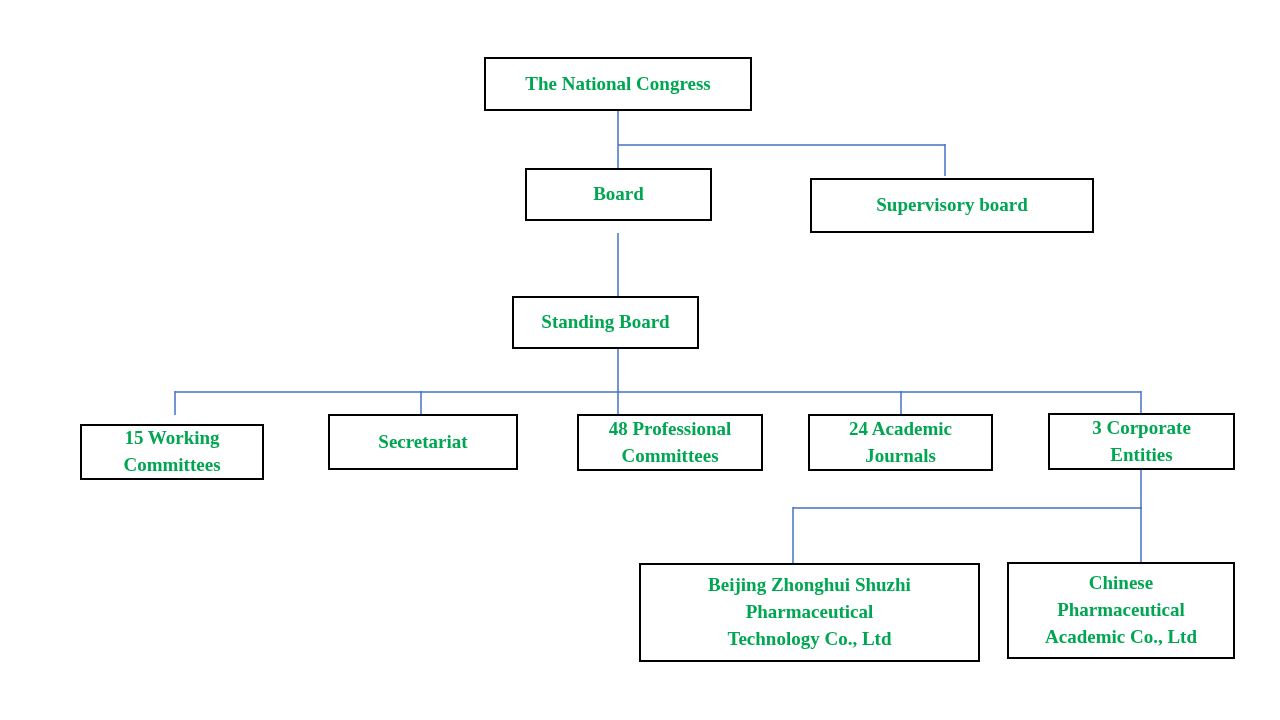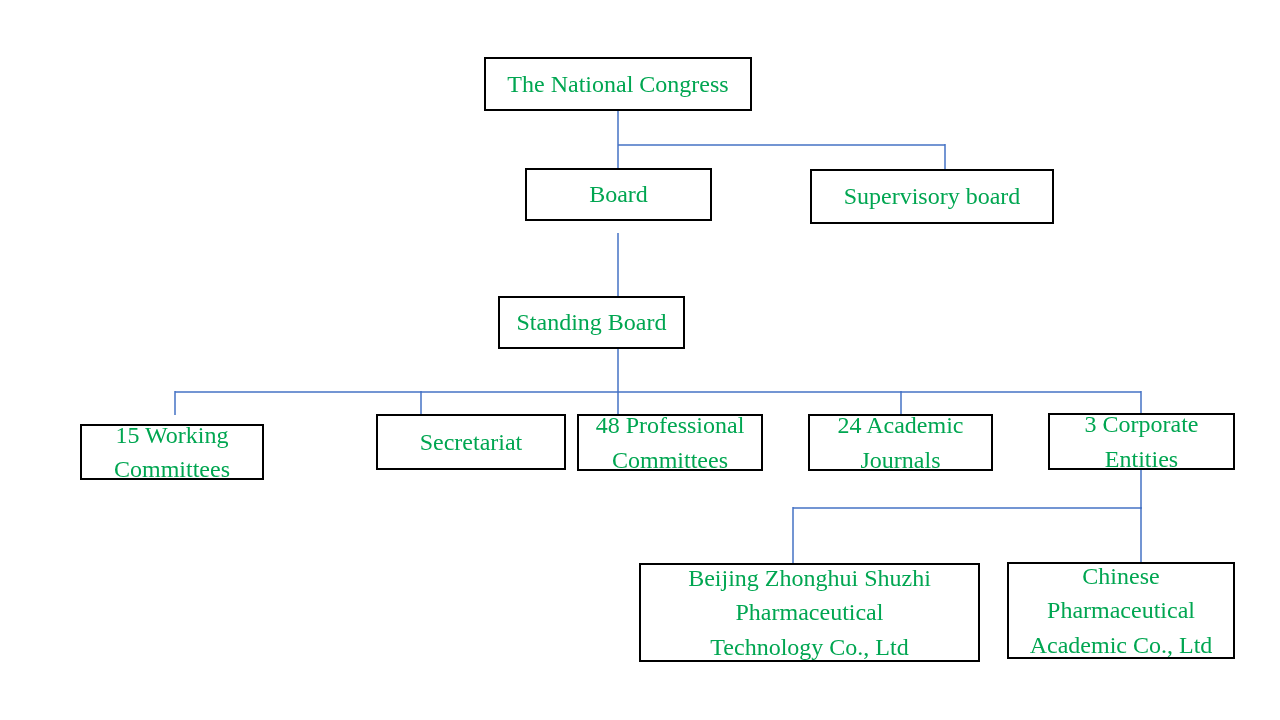--- a/index.html
+++ b/index.html
@@ -32,22 +32,22 @@
     box-sizing: border-box;
     background: #ffffff;
     border: 2px solid var(--node-border, #000000);
     display: flex;
     align-items: center;
     justify-content: center;
     text-align: center;
   }
   .node-label {
     color: var(--node-text, #00A651);
-    font-weight: normal;
-    font-size: 24px;
+    font-weight: bold;
+    font-size: 19px;
     line-height: 1.42;
     white-space: pre-line;
     padding: 0 4px;
   }
 </style>
 </head>
 <body>
 
 <div class="canvas">
 
@@ -76,34 +76,34 @@
   </svg>
 
   <div class="node" style="left:484px; top:57px; width:268px; height:54px;">
     <span class="node-label">The National Congress</span>
   </div>
 
   <div class="node" style="left:525px; top:168px; width:187px; height:53px;">
     <span class="node-label">Board</span>
   </div>
 
-  <div class="node" style="left:810px; top:169px; width:244px; height:55px;">
+  <div class="node" style="left:810px; top:178px; width:284px; height:55px;">
     <span class="node-label">Supervisory board</span>
   </div>
 
-  <div class="node" style="left:498px; top:296px; width:187px; height:53px;">
+  <div class="node" style="left:512px; top:296px; width:187px; height:53px;">
     <span class="node-label">Standing Board</span>
   </div>
 
   <div class="node" style="left:80px; top:424px; width:184px; height:56px;">
     <span class="node-label">15 Working
 Committees</span>
   </div>
 
-  <div class="node" style="left:328px; top:414px; width:190px; height:56px;margin-left:48px;">
+  <div class="node" style="left:328px; top:414px; width:190px; height:56px;">
     <span class="node-label">Secretariat</span>
   </div>
 
   <div class="node" style="left:577px; top:414px; width:186px; height:57px;">
     <span class="node-label">48 Professional
 Committees</span>
   </div>
 
   <div class="node" style="left:808px; top:414px; width:185px; height:57px;">
     <span class="node-label">24 Academic

